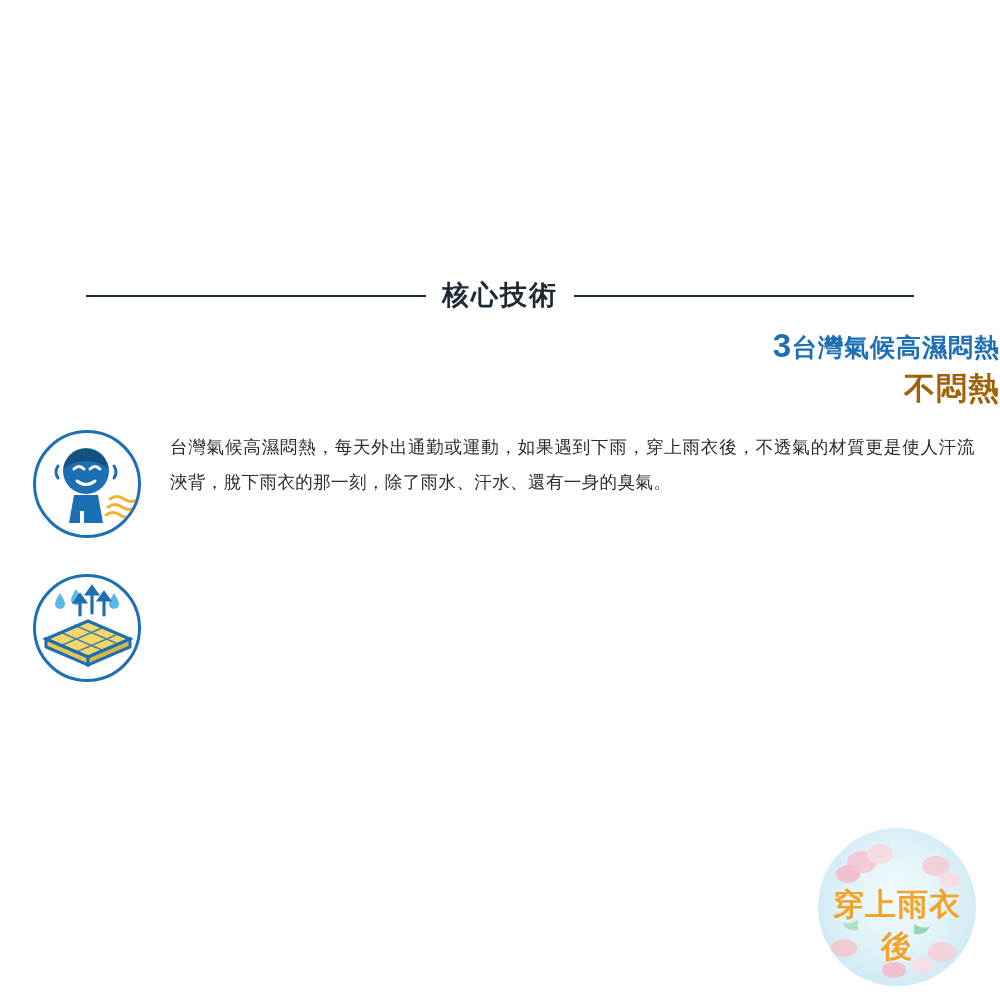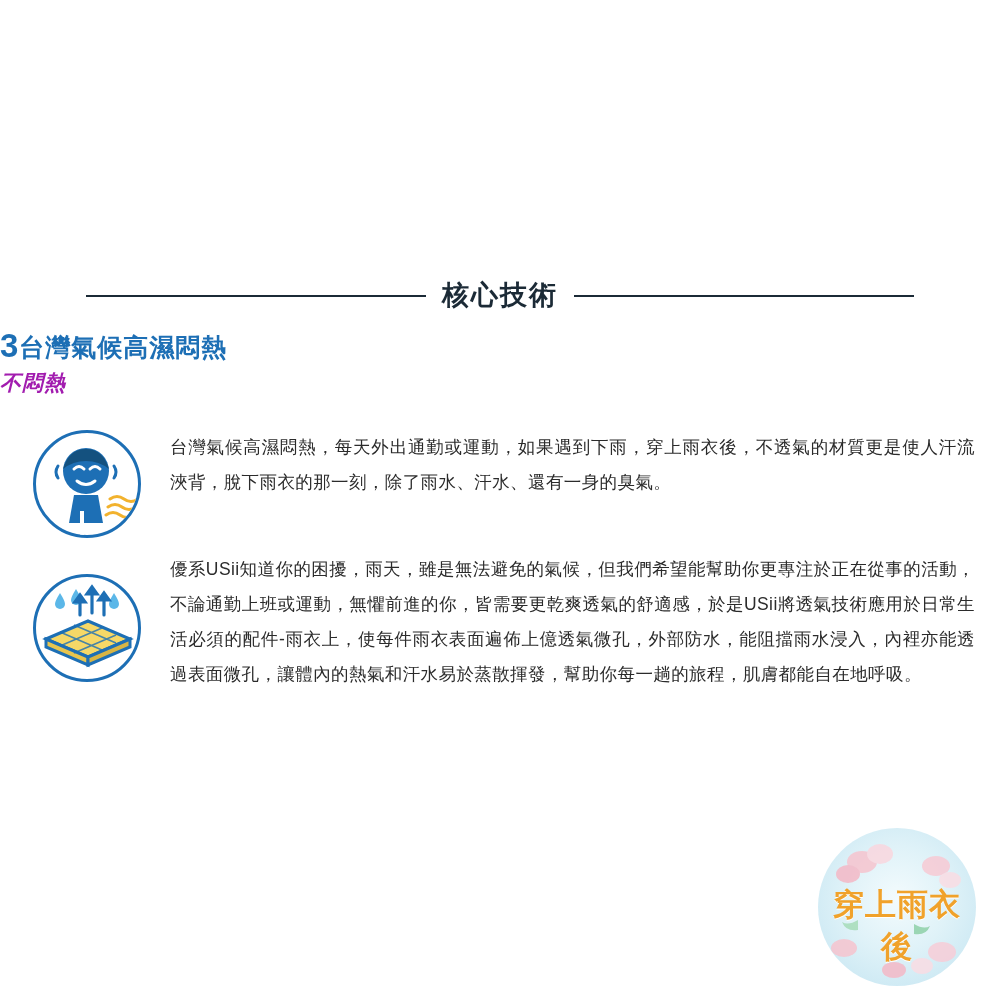--- a/index.html
+++ b/index.html
@@ -21,21 +21,21 @@
     width: 1000px;
     height: 1000px;
   }
 
   
   .heading-block {
     position: absolute;
     left: 0;
     top: 282px;
     width: 1000px;
-    text-align: left;
+    text-align: right;
   }
   .rule-row {
     display: flex;
     align-items: center;
     justify-content: center;
     gap: 14px;
     width: 1000px;
   }
   .rule {
     height: 2px;
@@ -62,26 +62,25 @@
     letter-spacing: 1px;
     line-height: 1.25;
   }
   .subtitle-1 .big {
     font-size: 33px;
     font-weight: bold;
     vertical-align: -1px;
   }
   .subtitle-2 {
     margin-top: 4px;
-    color: #a21caf;
-    font-size: 21px;
+    color: #a16207;
+    font-size: 31px;
     font-weight: bold;
     letter-spacing: 1px;
     line-height: 1.25;
-    font-style: italic;
   }
 
   
   .row {
     position: absolute;
     display: flex;
     align-items: flex-start;
   }
   .row-1 { left: 30px; top: 430px; width: 945px; }
   .row-2 { left: 30px; top: 552px; width: 945px; }
@@ -199,21 +198,20 @@
           <path d="M44 38 v-16 m0 -4 l-5 7 h10 z" stroke="#1d6fb5" stroke-width="3.2" fill="#1d6fb5" stroke-linecap="round"></path>
 
           <path d="M10 62 L52 44 L94 62 L52 80 Z" fill="#f6d867" stroke="#1d6fb5" stroke-width="3"></path>
           <path d="M10 62 L10 70 L52 88 L52 80 Z" fill="#e8c54e" stroke="#1d6fb5" stroke-width="3"></path>
           <path d="M94 62 L94 70 L52 88 L52 80 Z" fill="#d9b543" stroke="#1d6fb5" stroke-width="3"></path>
 
           <path d="M24 55 L66 73 M38 48 L80 66 M38 76 L80 58 M24 69 L66 51" stroke="#1d6fb5" stroke-width="1.6" fill="none" opacity=".8"></path>
         </svg>
       </div>
     </div>
-    <div class="body-text">優系USii知道你的困擾，雨天，雖是無法避免的氣候，但我們希望能幫助你更專注於正在從事的活動，不論通勤上班或運動，無懼前進的你，皆需要更乾爽透氣的舒適感，於是USii將透氣技術應用於日常生活必須的配件-雨衣上，使每件雨衣表面遍佈上億透氣微孔，外部防水，能阻擋雨水浸入，內裡亦能透過表面微孔，讓體內的熱氣和汗水易於蒸散揮發，幫助你每一趟的旅程，肌膚都能自在地呼吸。</div>
   </div>
 
   <div class="watermark">
     <svg viewBox="0 0 158 158" width="158" height="158" aria-hidden="true">
       <g opacity="0.85">
         <ellipse cx="44" cy="34" rx="15" ry="11" fill="#f6c3ce"></ellipse>
         <ellipse cx="62" cy="26" rx="13" ry="10" fill="#f9d6de"></ellipse>
         <ellipse cx="30" cy="46" rx="12" ry="9" fill="#f4b8c6"></ellipse>
         <ellipse cx="118" cy="38" rx="14" ry="10" fill="#f7c9d4"></ellipse>
         <ellipse cx="132" cy="52" rx="11" ry="8" fill="#fadce3"></ellipse>

